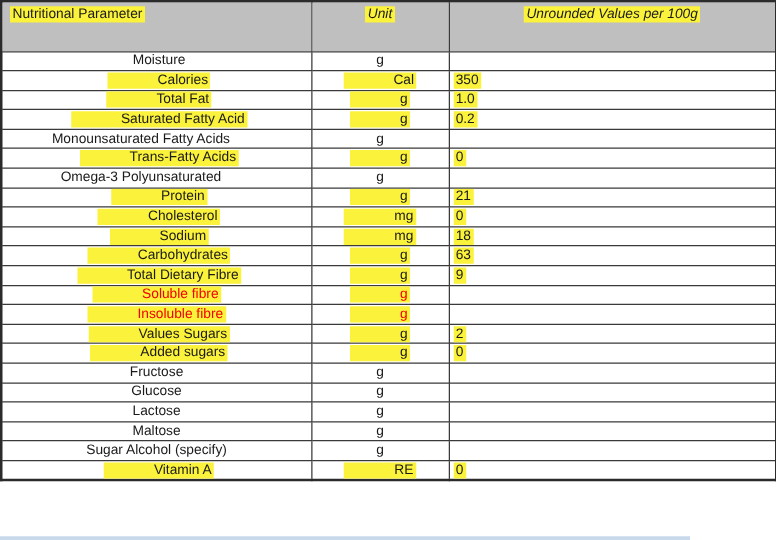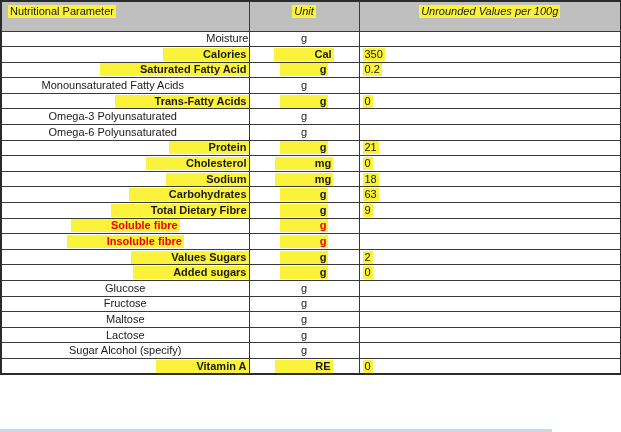--- a/index.html
+++ b/index.html
@@ -28,39 +28,39 @@
     border: 2px solid var(--outer);
   }
   th, td {
     border: 1px solid var(--border);
     padding: 0;
     overflow: hidden;
     white-space: nowrap;
     line-height: 13px;
   }
   thead th {
-    height: 30px;
+    height: 40px;
     background: var(--header-bg);
     vertical-align: top;
     padding-top: 3px;
     font-weight: normal;
     font-size: 11px;
   }
   thead th.h-param { text-align: left; padding-left: 6px; }
   thead th.h-unit, thead th.h-value { text-align: center; font-style: italic; }
 
   tbody td { height: 15.6px; vertical-align: middle; }
-  td.param { text-align: right; padding-left: 4px; }
+  td.param { text-align: center; padding-left: 4px; }
   td.param.center { text-align: center; padding-left: 0; }
   td.param.center-shift { text-align: center; padding-left: 0; padding-right: 25px; }
   td.unit { text-align: center; }
   td.value { text-align: left; padding-left: 3px; margin-left: 36px; }
 
   .hl { background: var(--yellow); padding: 0 2px; display: inline-block; }
-  .b { font-weight: bold; padding-left: 40px; }
+  .b { font-weight: normal; padding-left: 40px; }
   .red { color: var(--red); }
 
   .bottom-strip {
     position: absolute;
     left: 0; top: 429px;
     width: 552px; height: 3px;
     background: var(--strip);
   }
 </style>
 </head>
@@ -91,41 +91,41 @@
           <td class="param left"><span>Moisture</span></td>
           <td class="unit"><span>g</span></td>
           <td class="value"><span></span></td>
         </tr>
         <tr>
           <td class="param left"><span class="hl b">Calories</span></td>
           <td class="unit"><span class="hl b">Cal</span></td>
           <td class="value"><span class="hl">350</span></td>
         </tr>
         <tr>
+          <td class="param left"><span class="hl b">Total Fat</span></td>
+          <td class="unit"><span class="hl b">g</span></td>
+          <td class="value"><span class="hl">1.0</span></td>
+        </tr>
+        <tr>
           <td class="param left"><span class="hl b">Saturated Fatty Acid</span></td>
           <td class="unit"><span class="hl b">g</span></td>
           <td class="value"><span class="hl">0.2</span></td>
         </tr>
         <tr>
           <td class="param center-shift"><span>Monounsaturated Fatty Acids</span></td>
           <td class="unit"><span>g</span></td>
           <td class="value"><span></span></td>
         </tr>
         <tr>
           <td class="param left"><span class="hl b">Trans-Fatty Acids</span></td>
           <td class="unit"><span class="hl b">g</span></td>
           <td class="value"><span class="hl">0</span></td>
         </tr>
         <tr>
           <td class="param center-shift"><span>Omega-3 Polyunsaturated</span></td>
-          <td class="unit"><span>g</span></td>
-          <td class="value"><span></span></td>
-        </tr>
-        <tr>
-          <td class="param center-shift"><span>Omega-6 Polyunsaturated</span></td>
           <td class="unit"><span>g</span></td>
           <td class="value"><span></span></td>
         </tr>
         <tr>
           <td class="param left"><span class="hl b">Protein</span></td>
           <td class="unit"><span class="hl b">g</span></td>
           <td class="value"><span class="hl">21</span></td>
         </tr>
         <tr>
           <td class="param left"><span class="hl b">Cholesterol</span></td>
@@ -161,36 +161,36 @@
           <td class="param left"><span class="hl b">Values Sugars</span></td>
           <td class="unit"><span class="hl b">g</span></td>
           <td class="value"><span class="hl">2</span></td>
         </tr>
         <tr>
           <td class="param left"><span class="hl b">Added sugars</span></td>
           <td class="unit"><span class="hl b">g</span></td>
           <td class="value"><span class="hl">0</span></td>
         </tr>
         <tr>
+          <td class="param center"><span>Fructose</span></td>
+          <td class="unit"><span>g</span></td>
+          <td class="value"><span></span></td>
+        </tr>
+        <tr>
           <td class="param center"><span>Glucose</span></td>
           <td class="unit"><span>g</span></td>
           <td class="value"><span></span></td>
         </tr>
         <tr>
-          <td class="param center"><span>Fructose</span></td>
+          <td class="param center"><span>Lactose</span></td>
           <td class="unit"><span>g</span></td>
           <td class="value"><span></span></td>
         </tr>
         <tr>
           <td class="param center"><span>Maltose</span></td>
-          <td class="unit"><span>g</span></td>
-          <td class="value"><span></span></td>
-        </tr>
-        <tr>
-          <td class="param center"><span>Lactose</span></td>
           <td class="unit"><span>g</span></td>
           <td class="value"><span></span></td>
         </tr>
         <tr>
           <td class="param center"><span>Sugar Alcohol (specify)</span></td>
           <td class="unit"><span>g</span></td>
           <td class="value"><span></span></td>
         </tr>
         <tr>
           <td class="param left"><span class="hl b">Vitamin A</span></td>

